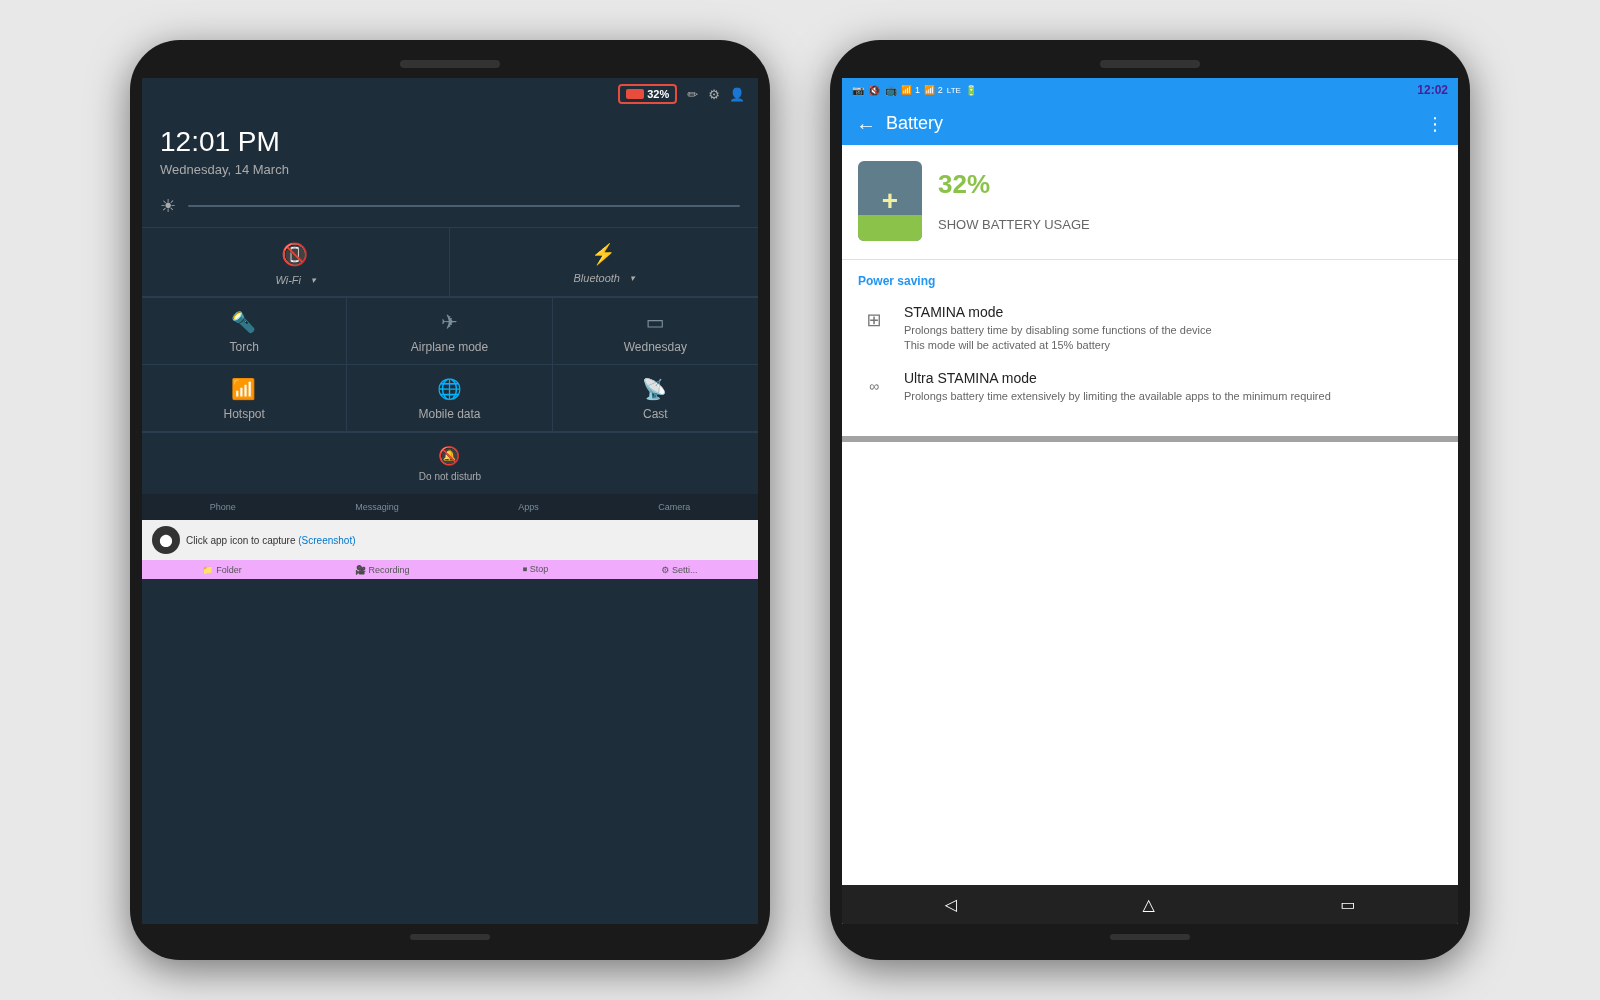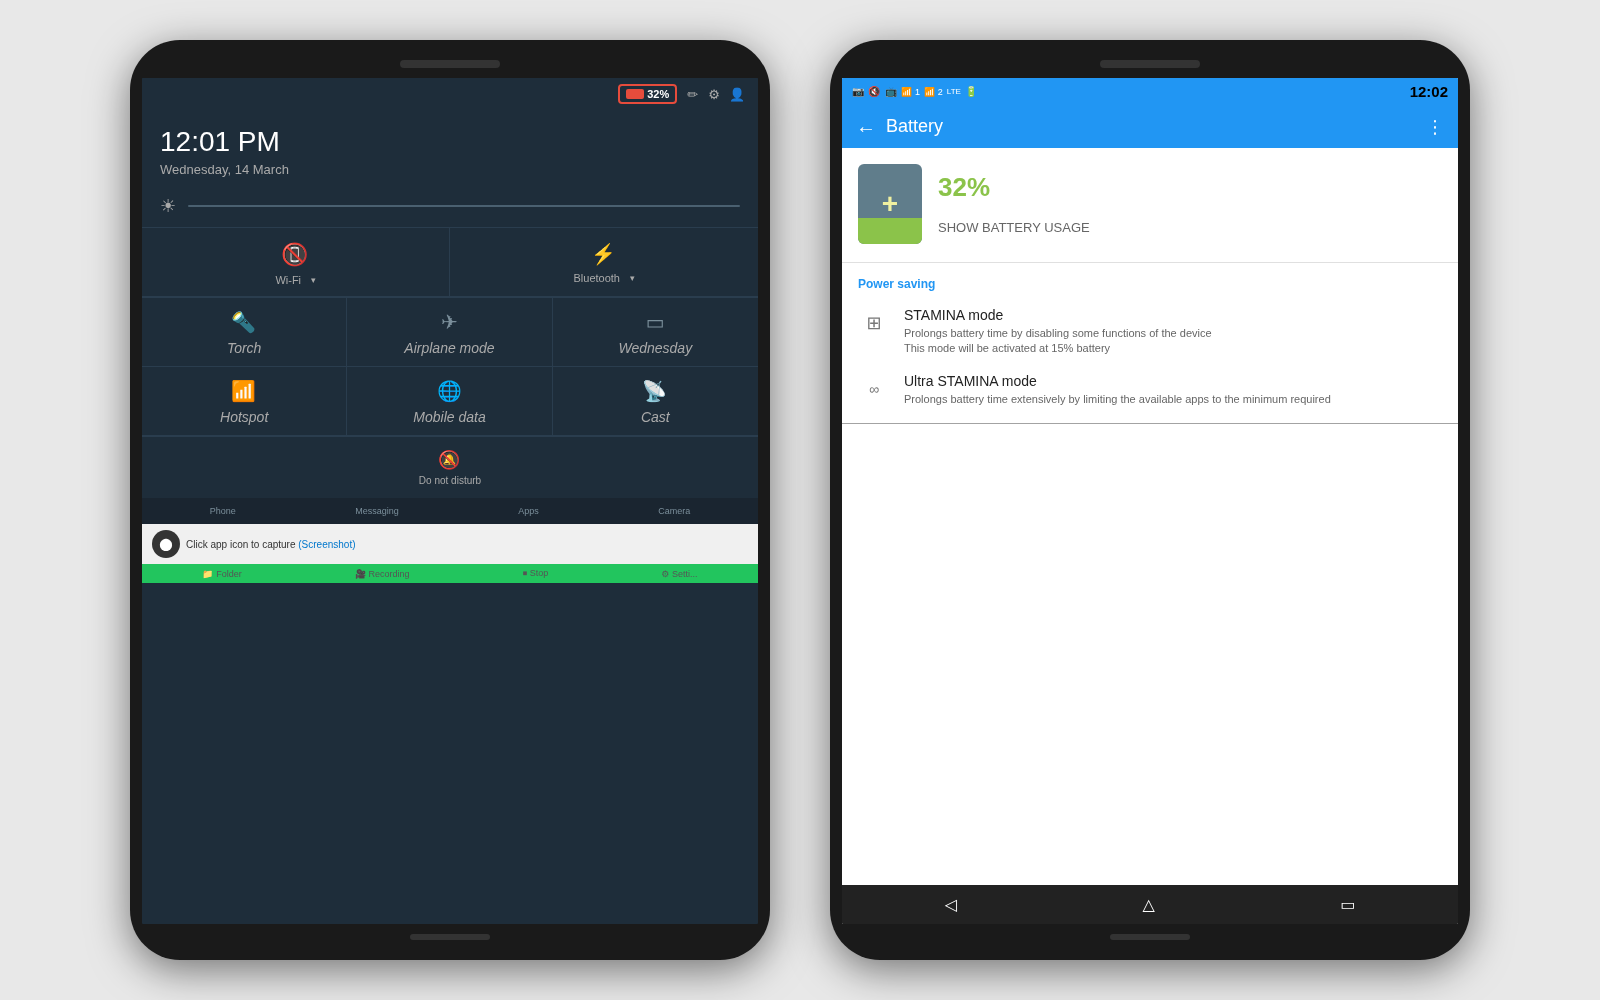--- a/index.html
+++ b/index.html
@@ -116,40 +116,41 @@
     .toggle-icon {
       font-size: 22px;
       color: #7a8e9a;
     }
     .toggle-label {
       font-size: 11px;
       color: #aaa;
       display: flex;
       align-items: center;
       gap: 10px;
+      font-style: italic;
     }
     .toggle-arrow { font-size: 9px; }
 
     .quick-grid {
       display: grid;
       grid-template-columns: 1fr 1fr 1fr;
       border-top: 1px solid #2a3d4e;
     }
     .grid-item {
       display: flex;
       flex-direction: column;
       align-items: center;
       padding: 12px 6px 10px;
       gap: 6px;
       border-right: 1px solid #2a3d4e;
       border-bottom: 1px solid #2a3d4e;
     }
     .grid-item:nth-child(3n) { border-right: none; }
     .grid-icon { font-size: 20px; color: #7a8e9a; }
-    .grid-label { font-size: 14px; color: #aaa; text-align: center; font-style: italic; }
+    .grid-label { font-size: 12px; color: #aaa; text-align: center; }
 
     .dnd-row {
       display: flex;
       flex-direction: column;
       align-items: center;
       padding: 12px;
       border-top: 1px solid #2a3d4e;
       gap: 4px;
     }
 
@@ -178,21 +179,21 @@
       height: 28px;
       background: #333;
       border-radius: 50%;
       display: flex;
       align-items: center;
       justify-content: center;
     }
     .capture-text { font-size: 10px; color: #333; flex: 1; }
     .capture-text span { color: #0077cc; }
     .capture-tools {
-      background: #22c55e;
+      background: #f0abfc;
       display: flex;
       justify-content: space-around;
       align-items: center;
       padding: 4px 8px;
       font-size: 9px;
       color: #555;
       gap: 8px;
     }
 
     
@@ -212,22 +213,22 @@
     .status-icons-right {
       display: flex;
       gap: 4px;
       align-items: center;
     }
     .status-icon-r {
       color: white;
       font-size: 10px;
     }
     .time-right {
-      color: #000000;
-      font-size: 15px;
+      color: #4c1d95;
+      font-size: 12px;
       font-weight: bold;
     }
 
     .battery-header {
       background: #2196F3;
       display: flex;
       align-items: center;
       padding: 10px 14px;
       gap: 10px;
     }
@@ -318,22 +319,22 @@
       line-height: 1.3;
     }
     .show-usage {
       font-size: 13px;
       color: #666;
       text-transform: uppercase;
       margin-top: 20px;
     }
 
     .power-section {
-      padding: 14px 16px 8px;
-      border-bottom: 1px solid #a3a3a3;
+      padding: 14px 16px 24px;
+      border-bottom: 6px solid #a3a3a3;
     }
     .power-label {
       color: #2196F3;
       font-size: 12px;
       font-weight: bold;
       margin-bottom: 8px;
     }
     .mode-item {
       display: flex;
       align-items: flex-start;

